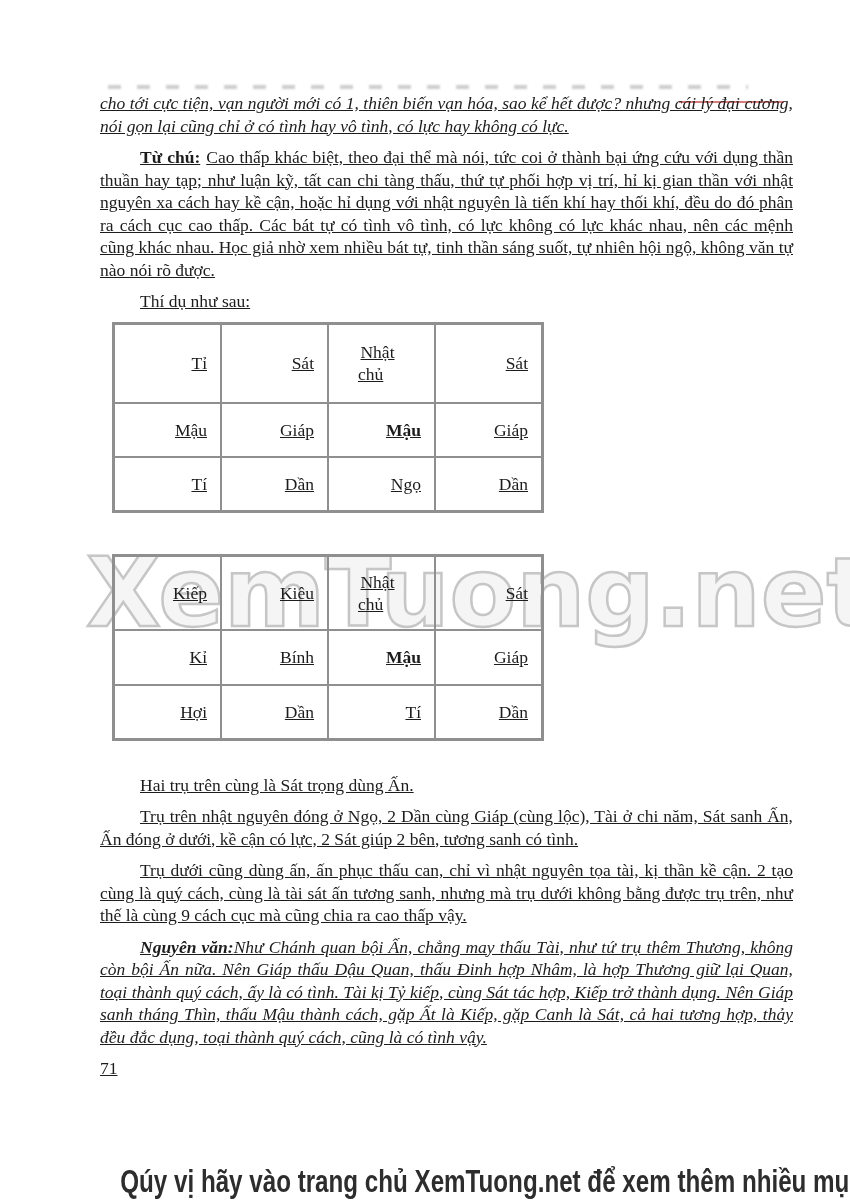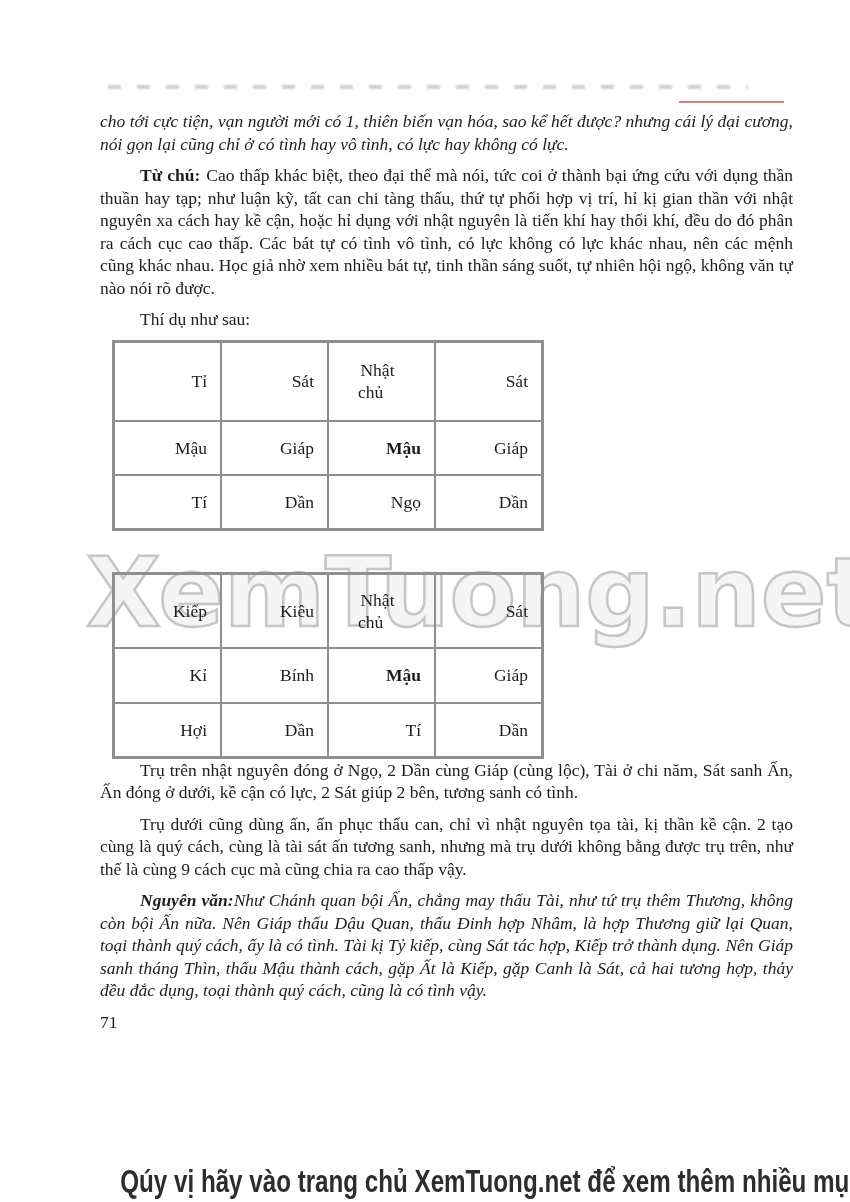--- a/index.html
+++ b/index.html
@@ -21,22 +21,22 @@
     position:absolute;left:108px;top:85px;width:640px;height:4px;z-index:1;
     background:repeating-linear-gradient(90deg,rgba(125,125,130,.38) 0 13px,transparent 13px 29px);
     filter:blur(1.3px);
   }
   .red-line{
     position:absolute;left:679px;top:101px;width:105px;height:2px;z-index:1;
     background:#d97c7c;
   }
   
   .content{
-    position:absolute;left:100px;top:110px;width:693px;z-index:1;
-    font-size:17.5px;line-height:22.5px;text-align:justify;
+    position:absolute;left:100px;top:92px;width:693px;z-index:1;
+    font-size:17.5px;line-height:22.5px;text-align:justify;text-decoration:underline;
   }
   p{margin:0 0 9px 0;text-indent:40px;}
   p.noindent{text-indent:0;}
   .italic{font-style:italic;}
   .lead{font-weight:bold;margin-right:6px;}
   .lead-italic{font-weight:bold;font-style:italic;}
   
   table.pillars{
     border-collapse:collapse;margin-left:12px;background:transparent;
     border:3px solid #8f8f8f;
@@ -133,20 +133,21 @@
     </tr>
     <tr class="r3">
       <td>Hợi</td>
       <td>Dần</td>
       <td>Tí</td>
       <td>Dần</td>
     </tr>
   </tbody>
     </table>
 
+  <p class="after-tables"><span>Hai trụ trên cùng là Sát trọng dùng Ấn.</span></p>
 
   <p><span>Trụ trên nhật nguyên đóng ở Ngọ, 2 Dần cùng Giáp (cùng lộc), Tài ở chi năm, Sát sanh Ấn, Ấn đóng ở dưới, kề cận có lực, 2 Sát giúp 2 bên, tương sanh có tình.</span></p>
 
   <p><span>Trụ dưới cũng dùng ấn, ấn phục thấu can, chỉ vì nhật nguyên tọa tài, kị thần kề cận. 2 tạo cùng là quý cách, cùng là tài sát ấn tương sanh, nhưng mà trụ dưới không bằng được trụ trên, như thế là cùng 9 cách cục mà cũng chia ra cao thấp vậy.</span></p>
 
   <p class="italic"><span class="lead-italic">Nguyên văn:</span><span>Như Chánh quan bội Ấn, chẳng may thấu Tài, như tứ trụ thêm Thương, không còn bội Ấn nữa. Nên Giáp thấu Dậu Quan, thấu Đinh hợp Nhâm, là hợp Thương giữ lại Quan, toại thành quý cách, ấy là có tình. Tài kị Tỷ kiếp, cùng Sát tác hợp, Kiếp trở thành dụng. Nên Giáp sanh tháng Thìn, thấu Mậu thành cách, gặp Ất là Kiếp, gặp Canh là Sát, cả hai tương hợp, thảy đều đắc dụng, toại thành quý cách, cũng là có tình vậy.</span></p>
 
   <p class="page-number">71</p>
 
 </div>

